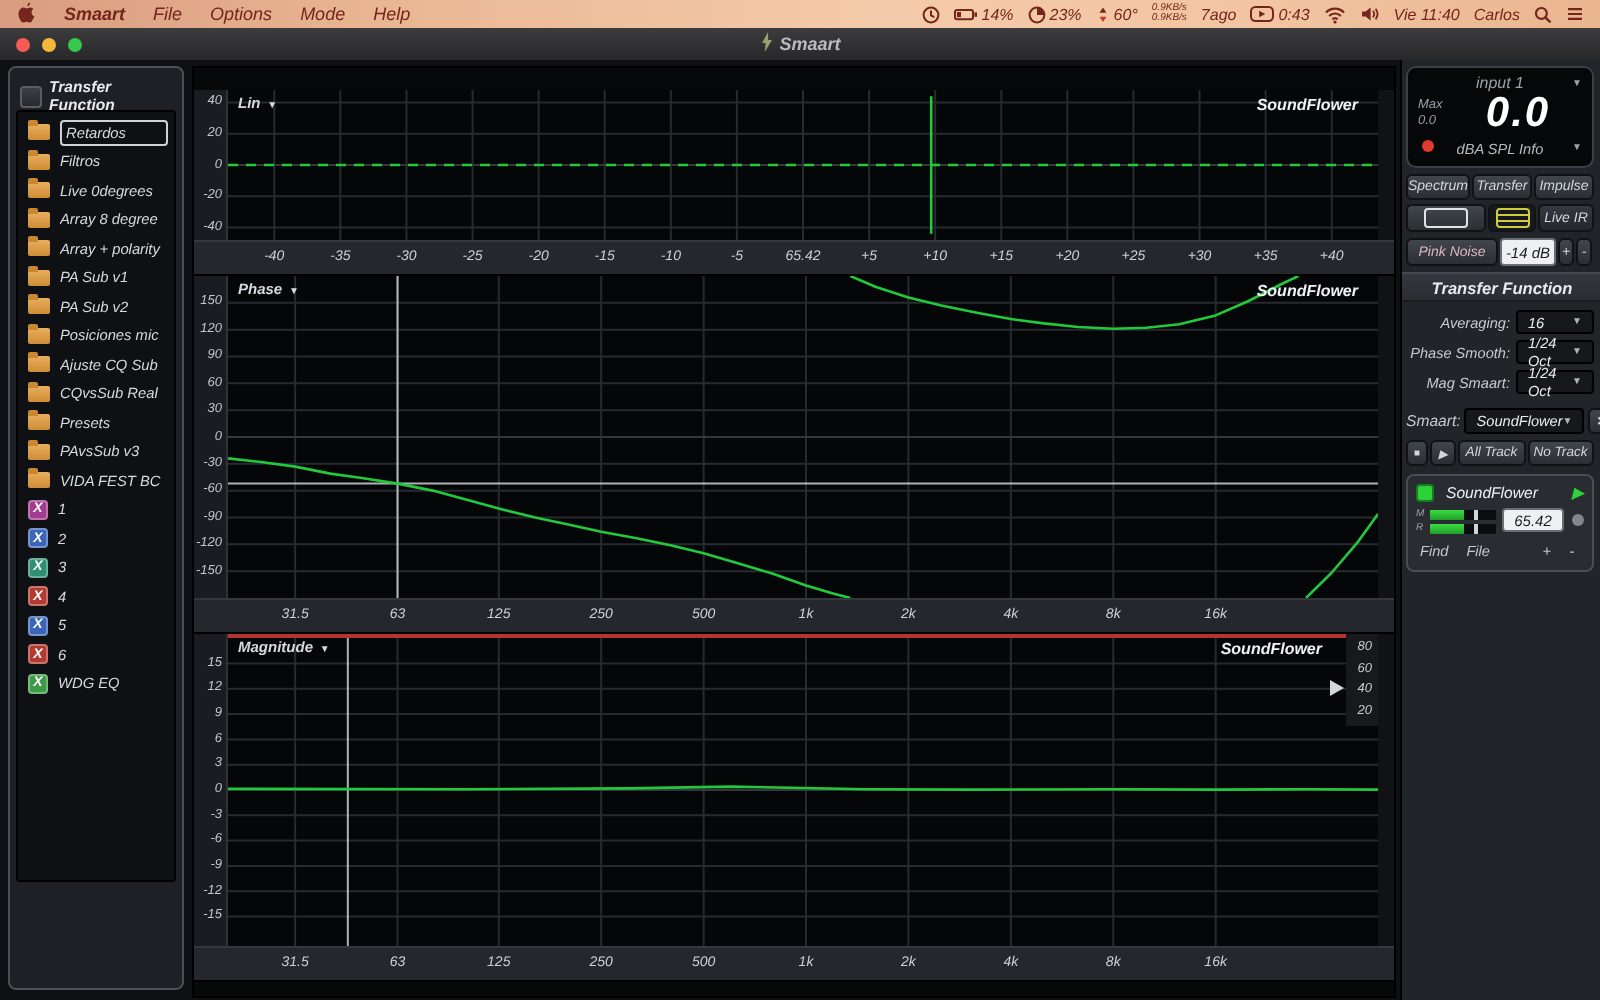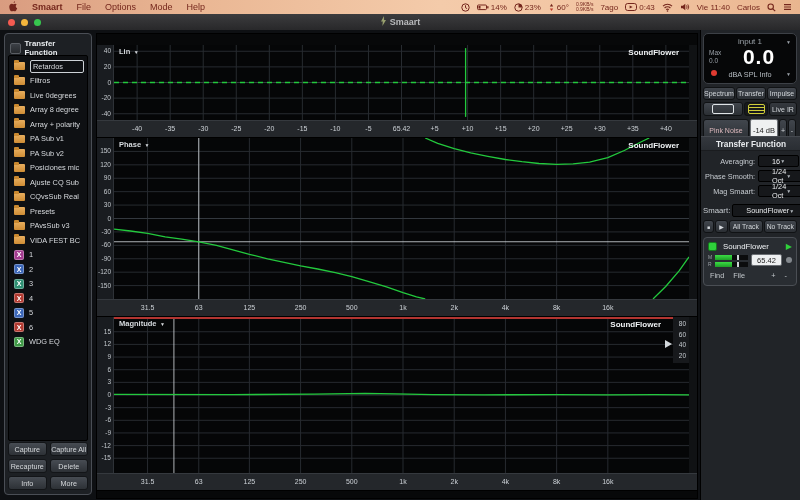--- a/index.html
+++ b/index.html
@@ -1,17 +1,17 @@
 <!DOCTYPE html>
 <html><head>
 <meta charset="utf-8">
 <style>
   html,body{margin:0;padding:0;background:#000;}
   .screen{position:relative;width:800px;height:500px;overflow:hidden;background:#0c0e10;
-    font-family:"Liberation Sans",sans-serif;-webkit-font-smoothing:antialiased;}
+    font-family:"Liberation Sans",sans-serif;font-style:italic;-webkit-font-smoothing:antialiased;}
   
   .menubar{position:absolute;left:0;top:0;width:800px;height:14px;
     background:linear-gradient(90deg,#d99c80 0%,#eab794 25%,#f4cbaa 55%,#f2c4a1 80%,#e9b58f 100%);
     display:flex;align-items:center;justify-content:space-between;color:#74261c;font-size:9px;}
   .mb-left{display:flex;align-items:center;gap:14px;padding-left:9px;}
   .mb-left .mb-item{cursor:default;}
   .mb-item.bold{font-weight:bold;}
   .mb-right{display:flex;align-items:center;gap:7px;padding-right:8px;font-size:8px;}
   .mb-status{display:flex;align-items:center;gap:2px;}
   .mb-status svg{display:block;}
@@ -70,40 +70,40 @@
   .cohstrip span{position:absolute;right:3px;font-size:6.5px;color:#c9ced3;}
   .cohptr{position:absolute;width:0;height:0;border-top:4px solid transparent;
     border-bottom:4px solid transparent;border-left:7px solid #d3d8dc;z-index:4;}
   
   .rightpanel{position:absolute;left:700px;top:0;width:100px;height:470px;background:#212428;
     border-left:1px solid #000;box-sizing:border-box;}
   .rp-btn{background:linear-gradient(#41464d,#2b2f34);border:1px solid #101214;border-radius:3px;
     color:#d3d7db;font-size:7px;display:flex;align-items:center;justify-content:center;
     box-sizing:border-box;cursor:default;}
   .rp-field{background:#16181b;border:1px solid #000;border-radius:2px;color:#e9ebed;
-    font-size:7.3px;display:flex;align-items:center;padding:0 13px;box-sizing:border-box;}
+    font-size:7.3px;display:flex;align-items:center;padding:0 5px;box-sizing:border-box;}
   .rp-wfield{background:#eef0f1;border:1px solid #6a6e73;border-radius:2px;color:#1b1b1b;
     font-size:7.5px;display:flex;align-items:center;justify-content:center;box-sizing:border-box;}
   .dd{color:#aeb4ba;font-size:5px;margin-left:auto;}
   .meterbox{position:absolute;left:2px;top:3px;width:94px;height:51px;background:#060708;
     border:1px solid #3c4046;border-radius:5px;box-sizing:border-box;}
   .mrow1{position:absolute;top:3px;left:0;right:0;text-align:center;color:#9aa1a8;font-size:8px;}
   .mdd{position:absolute;font-size:5px;color:#9aa1a8;}
   .mmax{position:absolute;left:5px;top:15px;font-size:6.5px;color:#9aa1a8;line-height:8px;}
   .mval{position:absolute;left:24px;top:11px;width:62px;text-align:center;font-size:21px;
     font-weight:bold;color:#fff;letter-spacing:1px;}
   .mdot{position:absolute;left:7px;bottom:7px;width:6px;height:6px;border-radius:50%;background:#e03b31;}
   .mmode{position:absolute;bottom:4px;left:0;right:0;text-align:center;color:#b6bcc2;font-size:7.3px;}
   .modebtns{position:absolute;left:2px;top:57px;width:94px;height:13px;display:flex;gap:1px;}
   .modebtns .rp-btn{flex:1;}
   .viewrow{position:absolute;left:2px;top:72px;width:94px;height:14px;display:flex;gap:1px;}
   .vicon1{width:20px;height:8px;border:1px solid #dfe3e6;border-radius:2px;}
   .vicon2{width:15px;height:8px;border:1px solid #cfcd3a;border-radius:2px;
     background:linear-gradient(transparent 2px,#cfcd3a 2px,#cfcd3a 3px,transparent 3px,transparent 5px,#cfcd3a 5px,#cfcd3a 6px,transparent 6px);}
-  .genrow{position:absolute;left:2px;top:89px;width:94px;height:23px;display:flex;gap:1px;}
+  .genrow{position:absolute;left:2px;top:89px;width:94px;height:14px;display:flex;gap:1px;}
   .secheader{position:absolute;left:0;top:106px;width:100px;height:15px;
     background:linear-gradient(#34383e,#2a2e33);border-top:1px solid #45494f;
     border-bottom:1px solid #1a1c1f;text-align:center;font-size:8.3px;font-weight:bold;
     color:#e8ebee;line-height:15px;box-sizing:border-box;}
   .rp-controls{position:absolute;left:2px;top:125px;width:94px;}
   .rp-crow{display:flex;height:12px;margin-bottom:3px;align-items:center;}
   .rp-clabel{flex:0 0 52px;text-align:right;font-size:7.3px;color:#c6cbd0;padding-right:3px;}
   .rp-cfield{flex:1;height:12px;}
   .grouprow{position:absolute;left:2px;top:174px;width:94px;height:13px;display:flex;gap:2px;align-items:center;}
   .glabel{font-size:7.8px;color:#c6cbd0;}
@@ -324,28 +324,20 @@
             <span class="sb-label">5</span>
           </div>
           <div class="sb-row">
             <span class="xicon" style="background: rgb(178, 58, 49);">X</span>
             <span class="sb-label">6</span>
           </div>
           <div class="sb-row">
             <span class="xicon" style="background: rgb(63, 154, 71);">X</span>
             <span class="sb-label">WDG EQ</span>
           </div>
-        </div>
-      <div class="sb-buttons" id="sb-buttons">
-          <div class="sb-btn">Capture</div>
-          <div class="sb-btn">Capture All</div>
-          <div class="sb-btn">Recapture</div>
-          <div class="sb-btn">Delete</div>
-          <div class="sb-btn">Info</div>
-          <div class="sb-btn">More</div>
         </div>
     </aside>
 
     <section class="charts" id="charts">
       <div class="chstrip"></div>
       <div class="chbot"></div>
     <div class="ycol" style="top: 11px; height: 75px;">
           <span style="top: 2.25px;">40</span>
           <span style="top: 17.875px;">20</span>
           <span style="top: 33.5px;">0</span>

